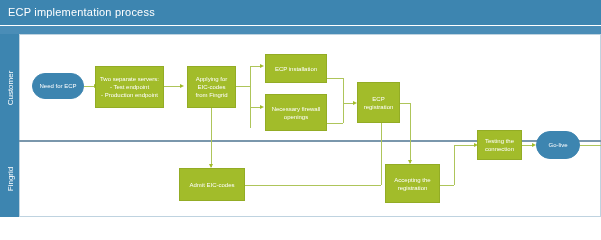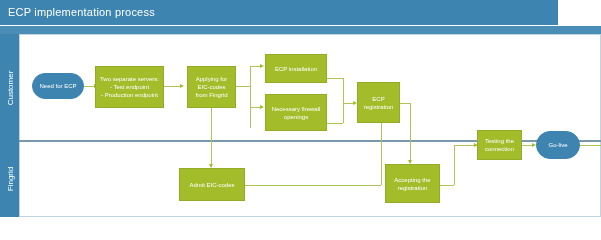--- a/index.html
+++ b/index.html
@@ -14,21 +14,21 @@
     position: relative;
     width: 601px;
     height: 219px;
     overflow: hidden;
     background: #ffffff;
   }
   
   .title-bar {
     position: absolute;
     left: 0; top: 0;
-    width: 558px; height: 25px;
+    width: 601px; height: 25px;
     background: #3D85B0;
     color: #ffffff;
     font-size: 11px;
     line-height: 25px;
     padding-left: 8px;
     box-sizing: border-box;
     letter-spacing: .2px;
     white-space: nowrap;
   }
   .title-strip {

